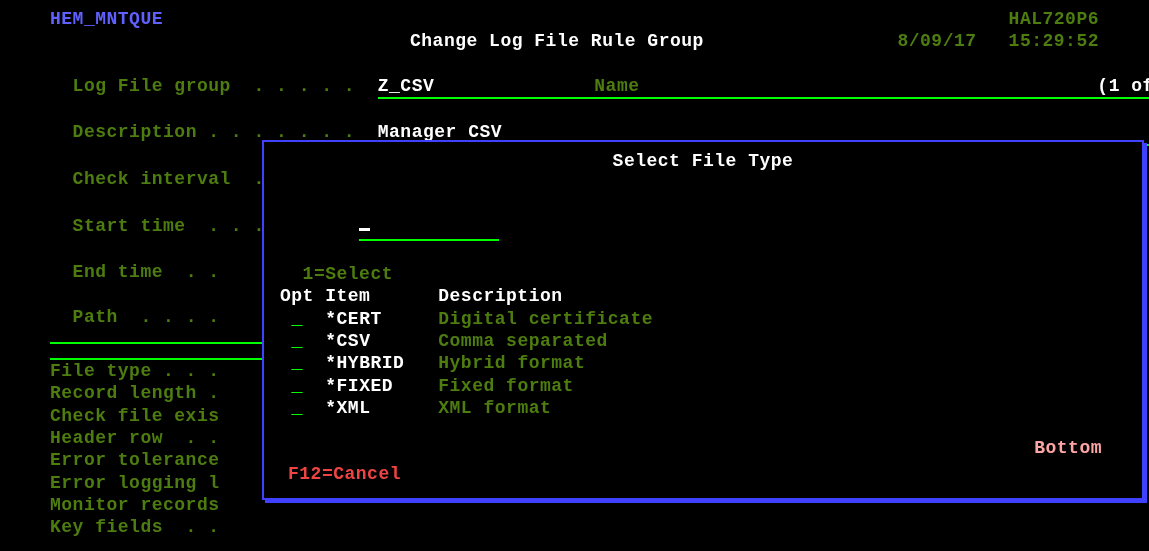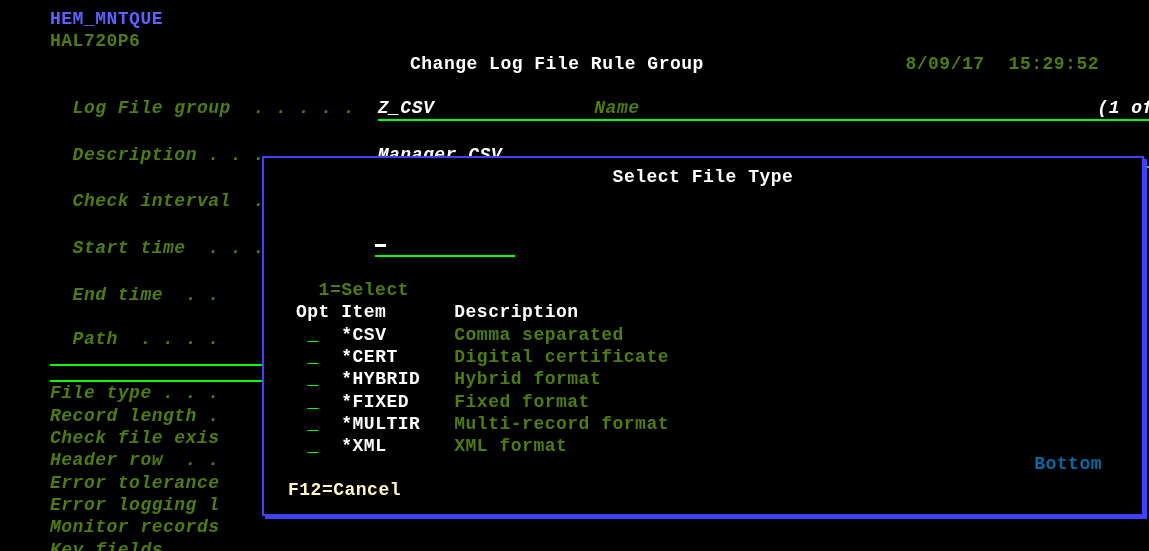--- a/index.html
+++ b/index.html
@@ -12,63 +12,63 @@
       color: #00ff00;
       width: 1149px;
       height: 551px;
       overflow: hidden;
       position: relative;
       padding: 8px 50px;
     }
     .blue { color: #6060ff; }
     .white { color: #ffffff; }
     .green { color: #4d7c0f; }
-    .row { white-space: pre; line-height: 22.3px; font-style: italic; }
+    .row { white-space: pre; line-height: 22.3px; }
     .topline {
       display: flex;
       justify-content: space-between;
       line-height: 22.3px;
-      flex-direction: column;
     }
     .subhead {
       display: flex;
       line-height: 22.3px;
+      gap: 8px;
     }
     .subhead-title { flex: 0 0 auto; margin-left: 360px; }
     .subhead-date { margin-left: auto; margin-right: 24px; text-align: center; }
     .popup {
       position: absolute;
       left: 262px;
-      top: 156px;
+      top: 140px;
       width: 882px;
       height: 360px;
       border: 2px solid #4040ff;
       background: #000;
-      padding: 8px 32px;
+      padding: 8px 16px;
       box-shadow: 3px 3px 0 #4040ff;
     }
     .popup-title {
       text-align: center;
       color: #ffffff;
       line-height: 22.3px;
       margin-bottom: 22px;
     }
     .popup-row { white-space: pre; line-height: 22.3px; }
     .popup-bottom {
       position: absolute;
       right: 40px;
       bottom: 40px;
-      color: #0369a1;
+      color: #fca5a5;
       text-align: right;
     }
     .popup-fkey {
       position: absolute;
       left: 24px;
       bottom: 14px;
-      color: #fef9c3;
+      color: #ef4444;
     }
     .short-line {
       border: none;
       border-top: 2px solid #00ff00;
       width: 230px;
     }
     .input-line {
       display: inline-block;
       border-bottom: 2px solid #00ff00;
       min-width: 140px;
@@ -149,22 +149,21 @@
 
 <div class="popup">
   <div class="popup-title">Select File Type</div>
 
   <div class="popup-row">
     <span>   </span><span class="input-line"><span style="border-bottom:3px solid #fff;display:inline-block;width:11px;position:relative;top:-2px;"></span></span>
   </div>
   <div class="popup-row">  <span class="green">1=Select</span></div>
   <div class="popup-row white"><span>Opt</span> <span>Item</span>      <span>Description</span></div>
 
+  <div class="popup-row"> <span class="opt-underscore"> </span>  <span class="white">*CERT</span>     <span class="green">Digital certificate</span></div>
   <div class="popup-row"> <span class="opt-underscore"> </span>  <span class="white">*CSV</span>      <span class="green">Comma separated</span></div>
-  <div class="popup-row"> <span class="opt-underscore"> </span>  <span class="white">*CERT</span>     <span class="green">Digital certificate</span></div>
   <div class="popup-row"> <span class="opt-underscore"> </span>  <span class="white">*HYBRID</span>   <span class="green">Hybrid format</span></div>
   <div class="popup-row"> <span class="opt-underscore"> </span>  <span class="white">*FIXED</span>    <span class="green">Fixed format</span></div>
-  <div class="popup-row"> <span class="opt-underscore"> </span>  <span class="white">*MULTIR</span>   <span class="green">Multi-record format</span></div>
   <div class="popup-row"> <span class="opt-underscore"> </span>  <span class="white">*XML</span>      <span class="green">XML format</span></div>
 
   <div class="popup-bottom">Bottom</div>
   <div class="popup-fkey">F12=Cancel</div>
 </div>
 
 </body></html>

